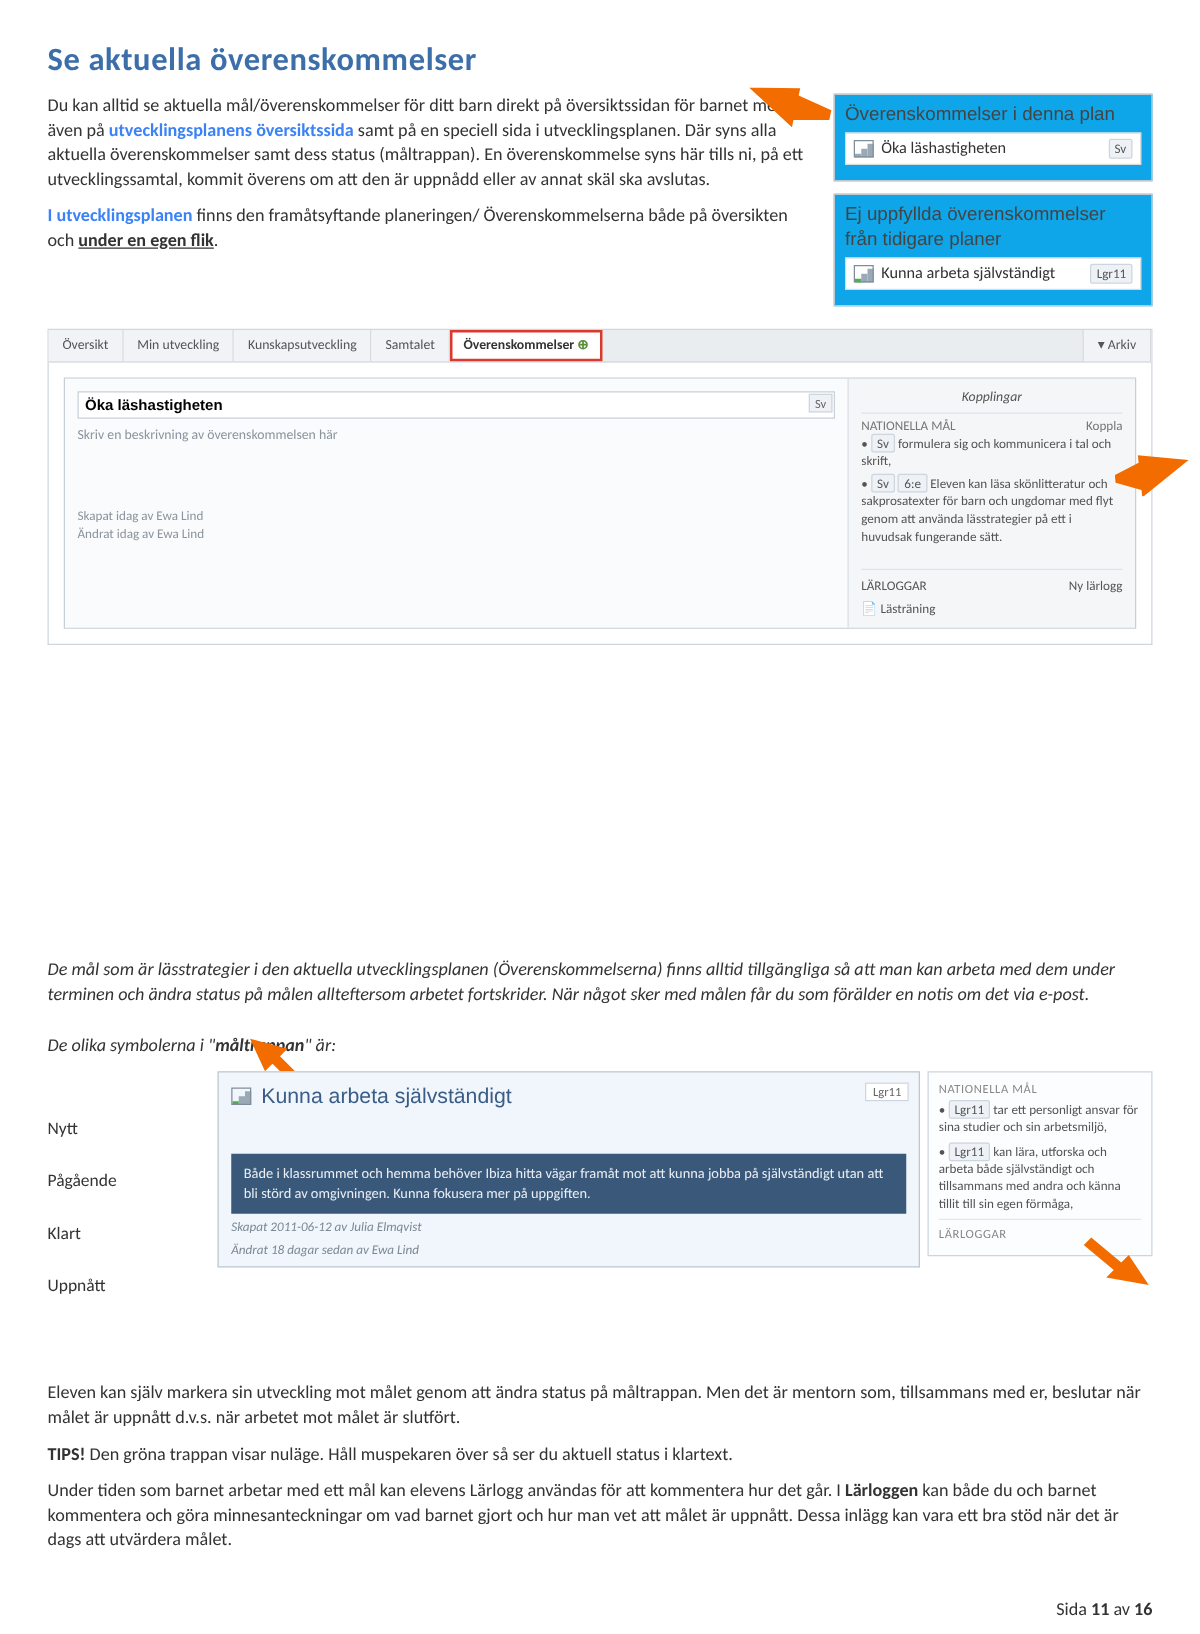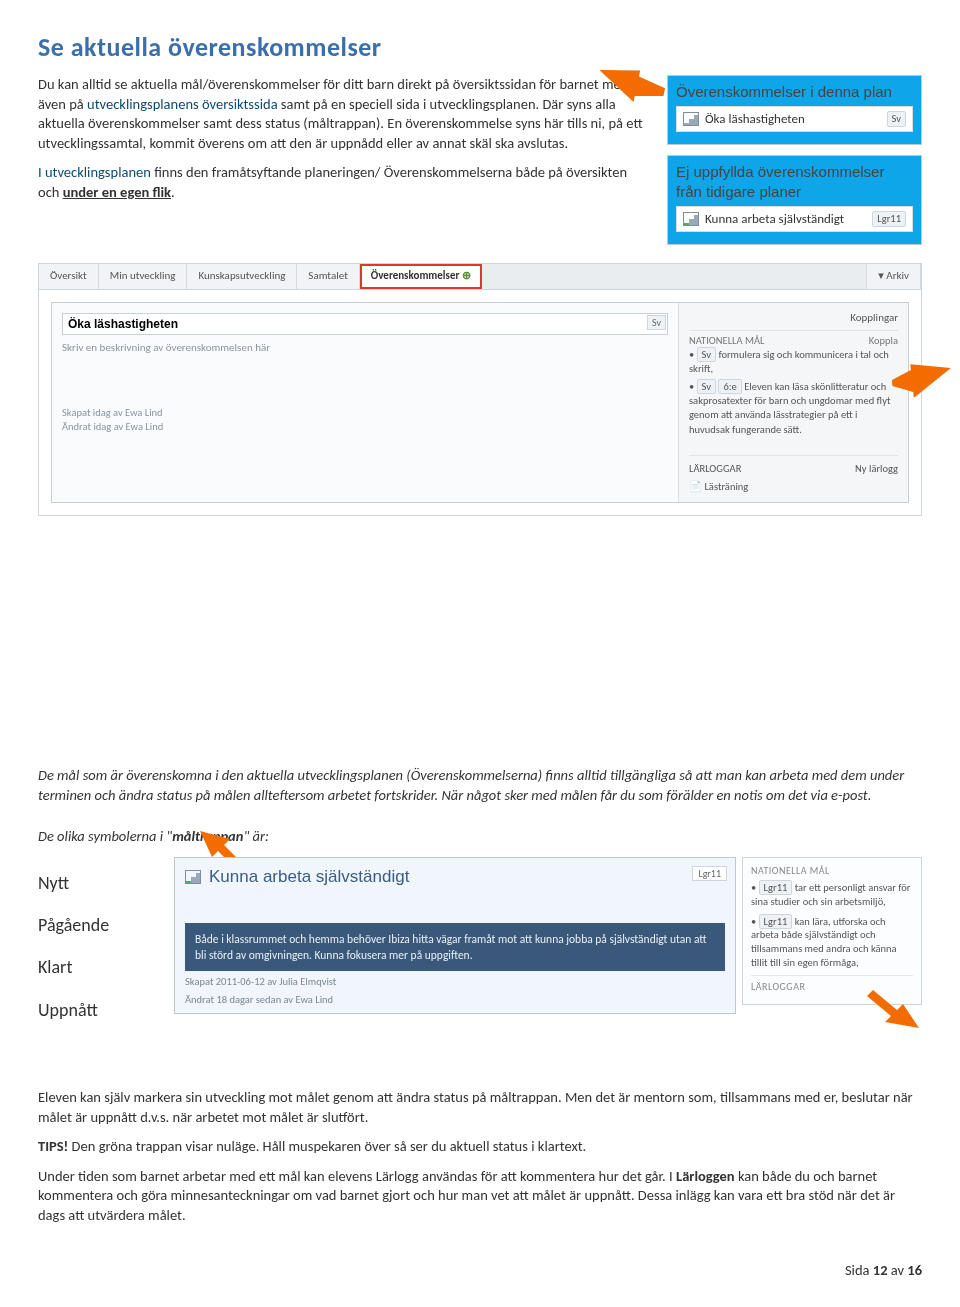--- a/index.html
+++ b/index.html
@@ -25,21 +25,21 @@
     color: #3c6fa9;
     font-size: 26px;
     font-weight: 600;
     letter-spacing: 0.5px;
     margin-bottom: 6px;
   }
   p { margin-bottom: 10px; font-size: 14.5px; }
   .italic { font-style: italic; }
   .bold { font-weight: bold; }
   .under { text-decoration: underline; }
-  .link-like { color: #0c4a6e; font-weight: 400; }
+  .link-like { color: #3b82f6; font-weight: 700; }
   .row-top { display: flex; gap: 18px; align-items: flex-start; }
   .col-main { flex: 1 1 auto; }
   .col-side { flex: 0 0 255px; }
   .panel {
     border: 1px solid #bfc7cf;
     background: #0ea5e9;
     padding: 6px 8px 8px 8px;
     margin-bottom: 10px;
     font-size: 12px;
   }
@@ -114,35 +114,36 @@
   .editor-left .sv-tag {
     position: absolute; top: 12px; right: 12px;
     background:#eef2f6; border:1px solid #cdd5dd; font-size:10px;
     padding:0 4px; color:#666;
   }
   .editor-right {
     width: 230px; border-left: 1px solid #d9dfe5; padding: 8px 10px;
     background: #f4f6f8; font-size: 10.5px; color:#555;
   }
   .editor-right .kop-head {
-    display:flex; justify-content:flex-end; font-size:11px;
+    display:flex; justify-content:center; font-size:11px;
     margin-bottom: 4px;
+    font-style: italic;
   }
   .editor-right .line { margin-bottom: 4px; }
   .editor-right .nat-head {
     display:flex; justify-content:space-between; font-size:10.5px;
     color:#777; margin-top: 4px; border-top:1px solid #dde3e9; padding-top:3px;
   }
   .editor-right .larlog-row {
     display:flex; justify-content:space-between; margin-top:18px;
     border-top:1px solid #dde3e9; padding-top:6px;
   }
   .section-2 { margin-top: 250px; }
   .sym-list { margin-top: 14px; }
-  .sym-list .lbl { margin-bottom: 18px; font-size: 18px; }
+  .sym-list .lbl { margin-bottom: 18px; font-size: 14px; margin-top: 23px; }
   .goal-card-row { display:flex; gap:6px; align-items:flex-start; }
   .goal-card {
     flex: 1; border:1px solid #bfc7cf; background:#f0f6fb;
     padding: 8px 10px 6px 10px; font-size: 11px; position:relative;
   }
   .goal-card .gc-head {
     display:flex; align-items:center; gap:8px; margin-bottom:4px;
   }
   .goal-card .gc-title {
     font-family: "Trebuchet MS", sans-serif; color:#3a5d88;
@@ -151,21 +152,21 @@
   .goal-card .gc-tag {
     background:#fff; border:1px solid #cdd5de; font-size:10px;
     padding:0 5px; color:#666;
   }
   .goal-card .gc-body {
     background:#3a597a; color:#e9eef4; padding: 8px 10px; font-size:11.5px;
     line-height:1.4;
     margin-top:34px;
   }
   .goal-card .gc-meta {
-    color:#7c8894; font-size:10.5px; margin-top:4px;
+    color:#7c8894; font-size:10.5px; margin-top:4px;font-style:italic;
   }
   .goal-side {
     width: 180px; border:1px solid #cdd5de; padding:6px 8px;
     font-size:10.5px; color:#555; background:#fcfdfe;
   }
   .goal-side .gs-head {
     font-size:10px; color:#888; letter-spacing:0.5px; margin-bottom:4px;
   }
   .goal-side .gs-line { margin-bottom:6px; line-height:1.3; }
   .goal-side .gs-sep {
@@ -253,21 +254,21 @@
       <div class="larlog-row">
           <span>LÄRLOGGAR</span>
           <span>Ny lärlogg</span>
         </div>
       <div style="margin-top:4px;">📄 <span>Lästräning</span></div>
     </div>
   </div>
 </div>
 
 <div class="section-2">
-  <p class="italic">De mål som är överenskomna i den aktuella utvecklingsplanen (Överenskommelserna) finns alltid tillgängliga så att man kan arbeta med dem under terminen och ändra status på målen allteftersom arbetet fortskrider. När något sker med målen får du som förälder en notis om det via e-post.</p>
+  <p class="italic">De mål som är lässtrategier i den aktuella utvecklingsplanen (Överenskommelserna) finns alltid tillgängliga så att man kan arbeta med dem under terminen och ändra status på målen allteftersom arbetet fortskrider. När något sker med målen får du som förälder en notis om det via e-post.</p>
 
   <p class="italic" style="margin-top:22px;">
     <span>De olika symbolerna i "</span><span class="bold">måltrappan</span><span>" är:</span>
   </p>
 
   <div style="display:flex; gap:26px; align-items:flex-start; position:relative;">
     <div class="sym-list" style="width:110px;">
       <div class="lbl">Nytt</div>
       <div class="lbl">Pågående</div>
       <div class="lbl">Klart</div>
@@ -308,14 +309,14 @@
   <p>
     <span class="bold">TIPS!</span><span> Den gröna trappan visar nuläge. Håll muspekaren över så ser du aktuell status i klartext.</span>
   </p>
 
   <p>
     <span>Under tiden som barnet arbetar med ett mål kan elevens Lärlogg användas för att kommentera hur det går. I </span><span class="bold">Lärloggen</span><span> kan både du och barnet kommentera och göra minnesanteckningar om vad barnet gjort och hur man vet att målet är uppnått. Dessa inlägg kan vara ett bra stöd när det är dags att utvärdera målet.</span>
   </p>
 </div>
 
 <div class="footer">
-  <span>Sida </span><span class="bold">12</span><span> av </span><span class="bold">16</span>
+  <span>Sida </span><span class="bold">11</span><span> av </span><span class="bold">16</span>
 </div>
 
 </body></html>

